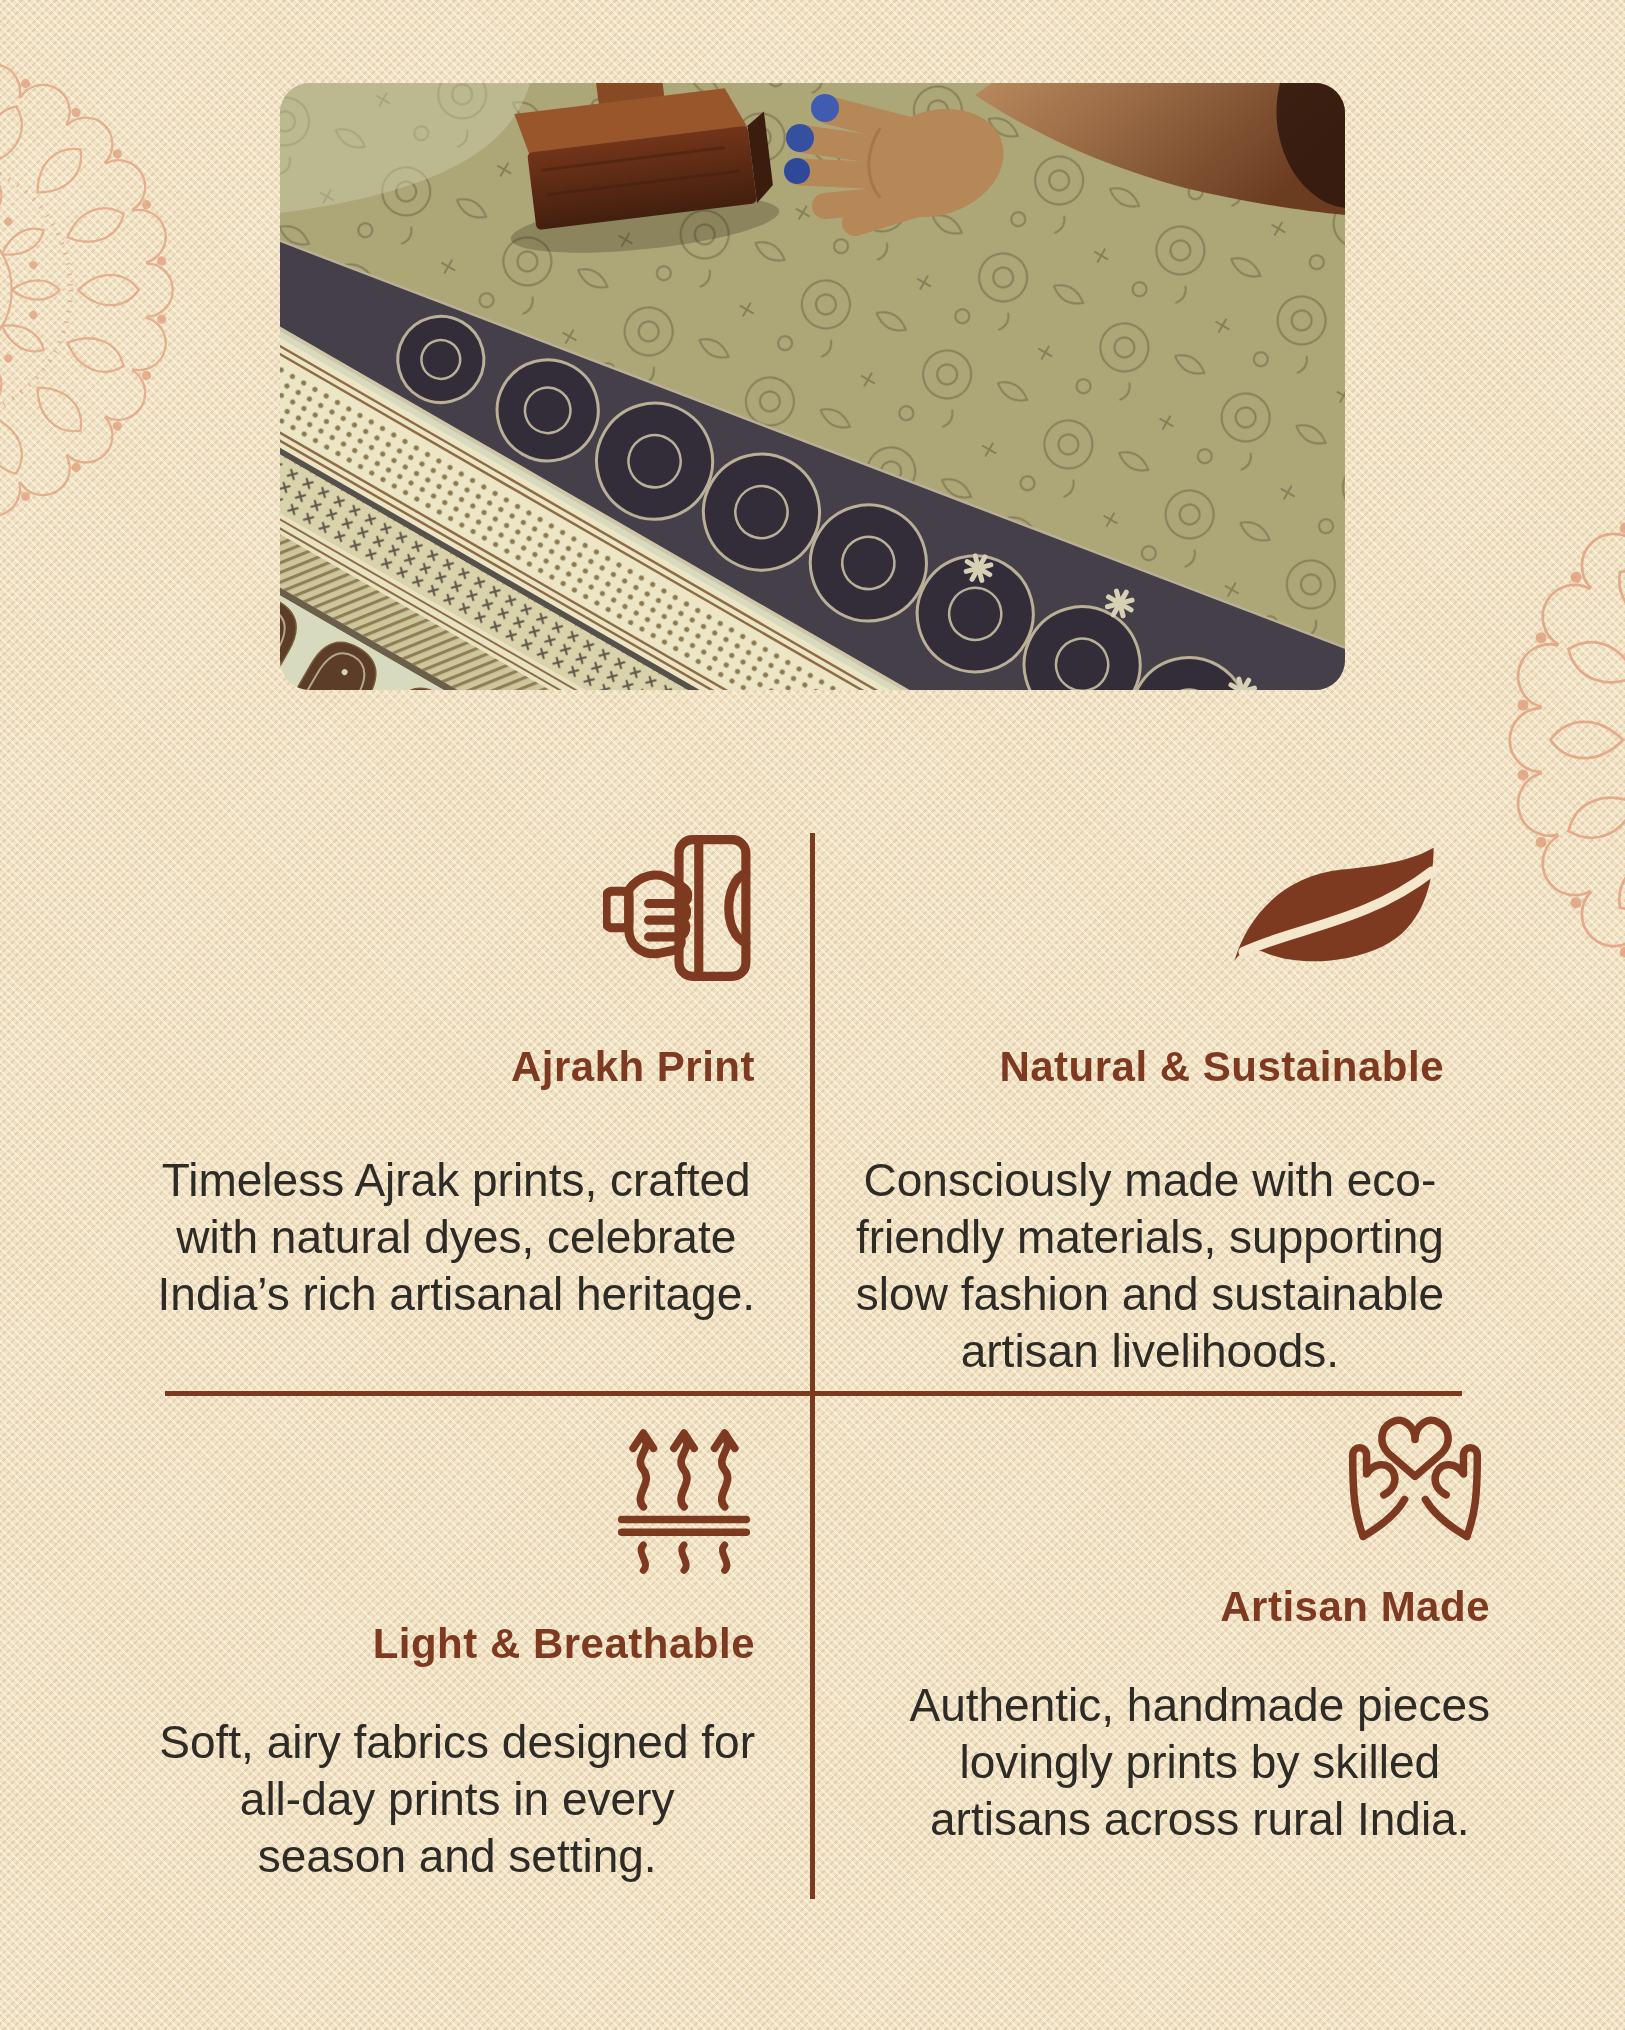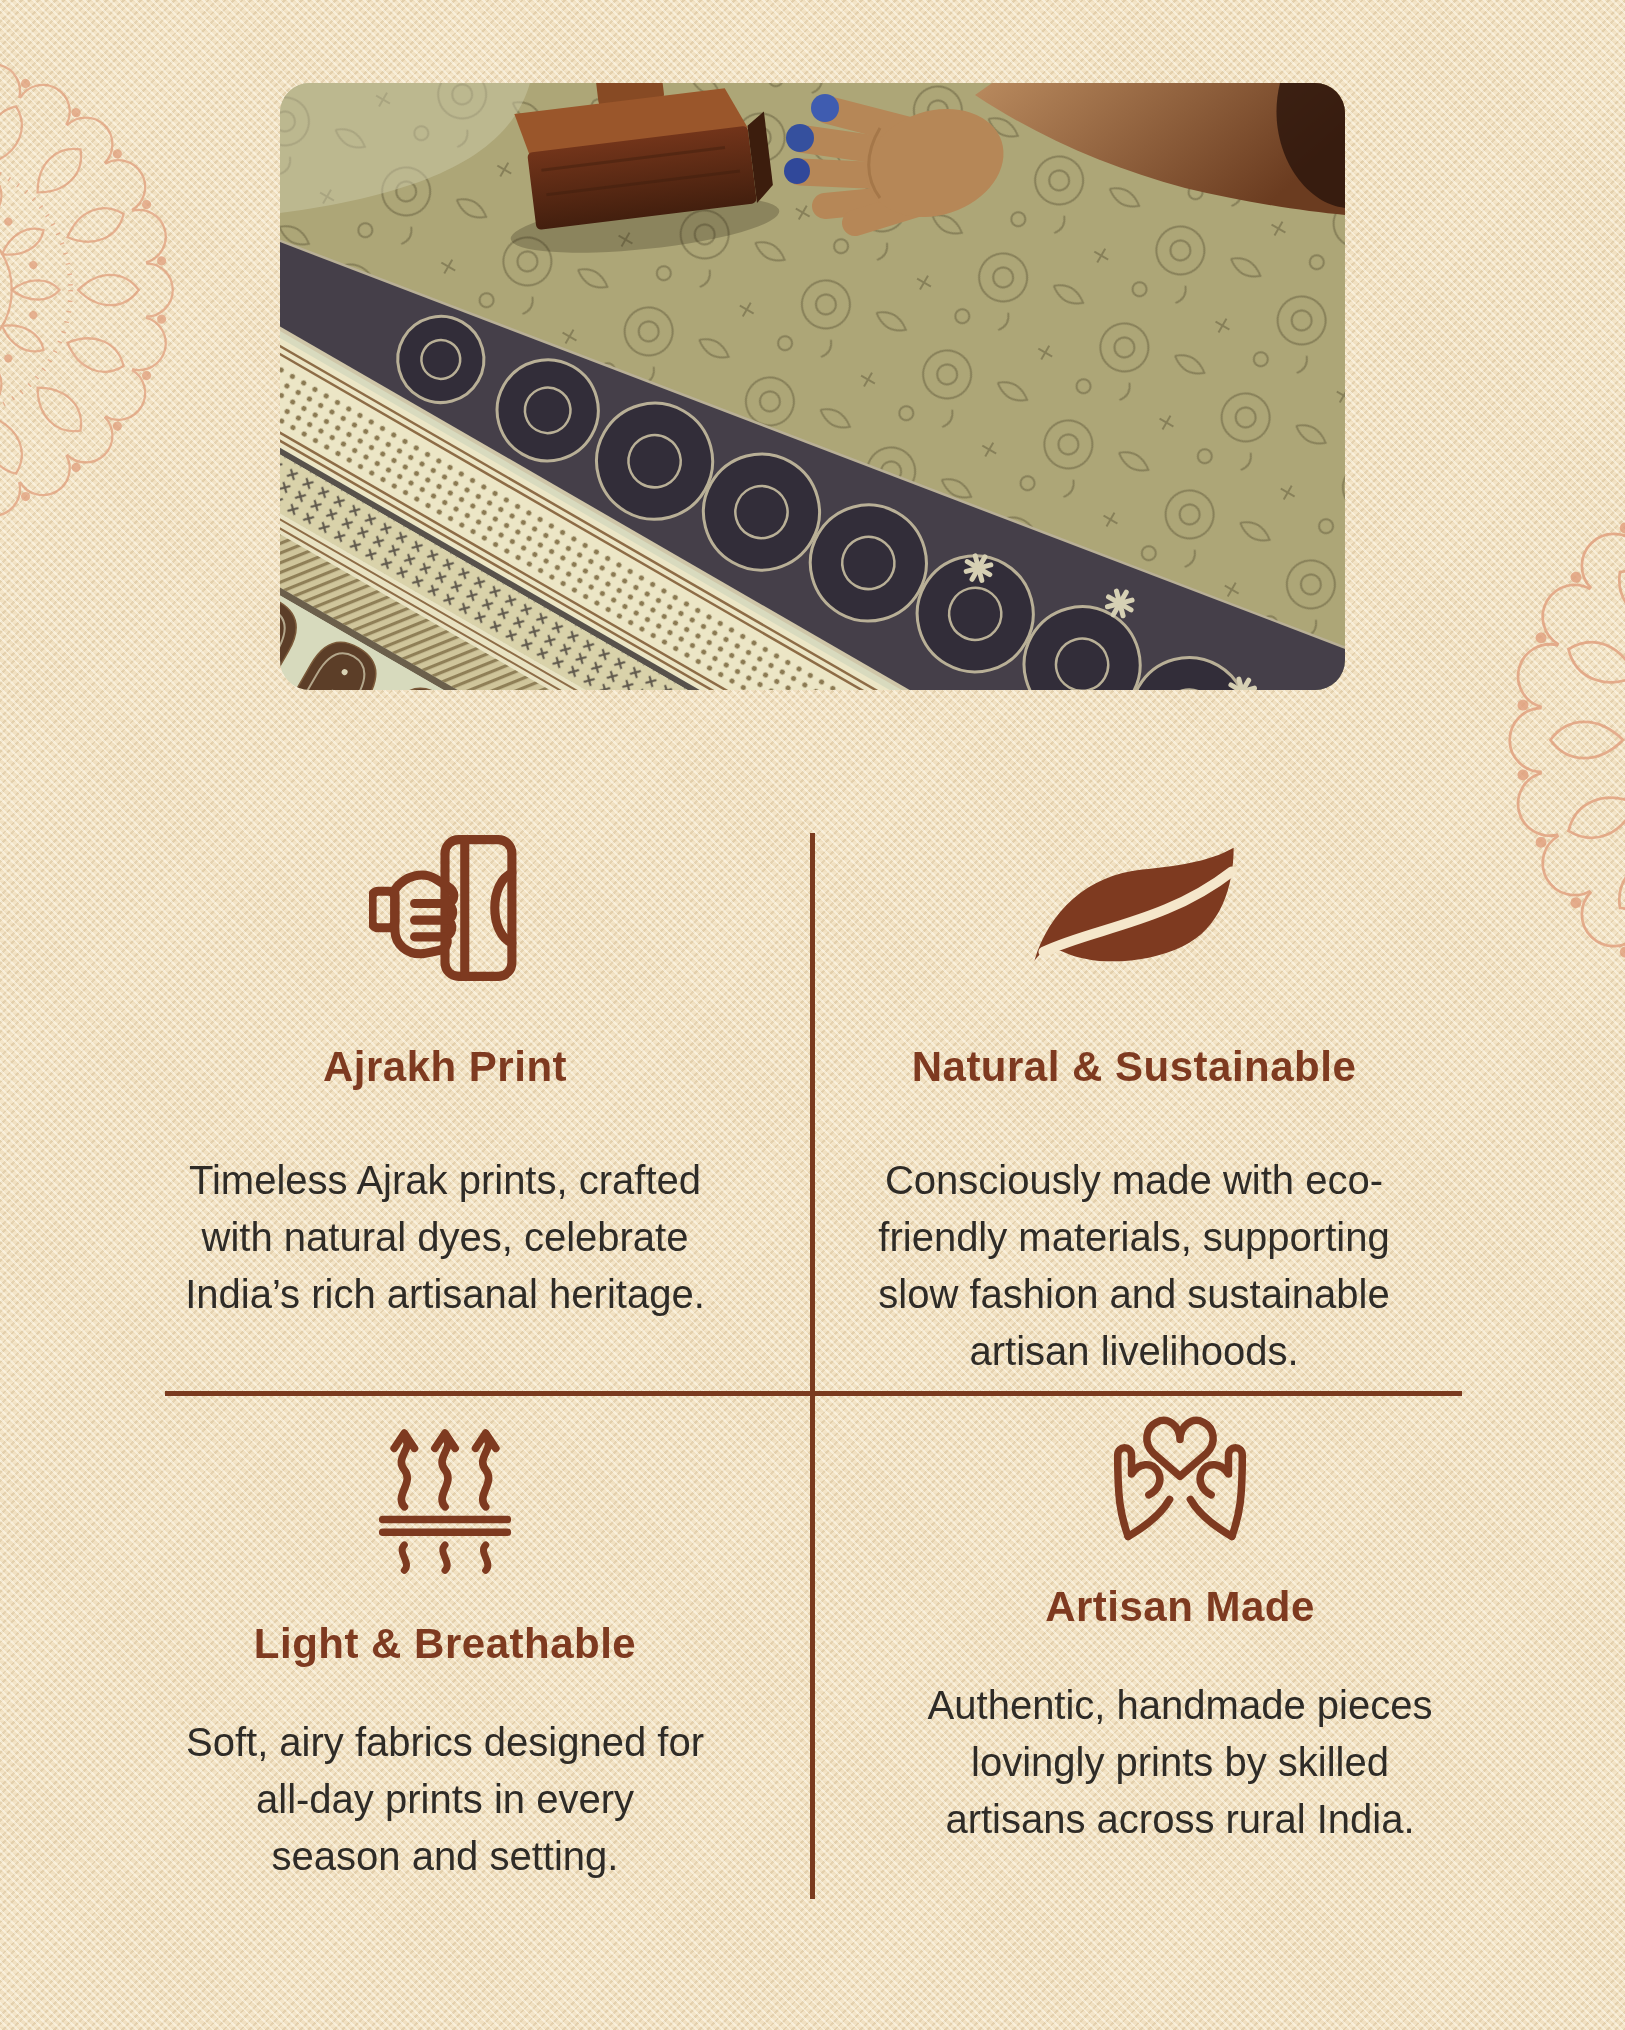--- a/index.html
+++ b/index.html
@@ -18,35 +18,35 @@
   .photo{
     position:absolute;left:280px;top:83px;width:1065px;height:607px;
     border-radius:30px;overflow:hidden;background:#d8dabe;
   }
   .photo svg{display:block;width:100%;height:100%;}
   .divider{position:absolute;background:#7A3A1E;}
   .divider-v{left:810px;top:833px;width:5px;height:1066px;}
   .divider-h{left:165px;top:1391px;width:1297px;height:5px;}
   .feature{
     position:absolute;width:620px;display:flex;flex-direction:column;
-    align-items:center;text-align:center;
+    align-items:flex-end;text-align:center;
   }
   .q1{left:135px;top:833px;}
   .q2{left:824px;top:833px;}
   .q3{left:135px;top:1423px;}
   .q4{left:870px;top:1386px;}
   .icon-box{height:150px;display:flex;align-items:center;justify-content:center;}
   .q3 .icon-box,.q4 .icon-box{height:160px;}
   .feature-title{
     margin:59px 0 0;font-size:42px;line-height:50px;font-weight:700;
     color:#7E3A20;letter-spacing:.5px;
   }
   .q3 .feature-title,.q4 .feature-title{margin-top:36px;}
   .feature-desc{
-    margin:60px 0 0;font-size:40px;line-height:57px;color:#2E2B27;
+    margin:60px 0 0;font-size:46px;line-height:57px;color:#2E2B27;
     white-space:pre-line;
   }
   .q3 .feature-desc,.q4 .feature-desc{margin-top:45px;}
   .ico{stroke:#7E3A20;fill:none;stroke-linecap:round;stroke-linejoin:round;}
 </style>
 </head>
 <body>
 
 <div class="page">
 

